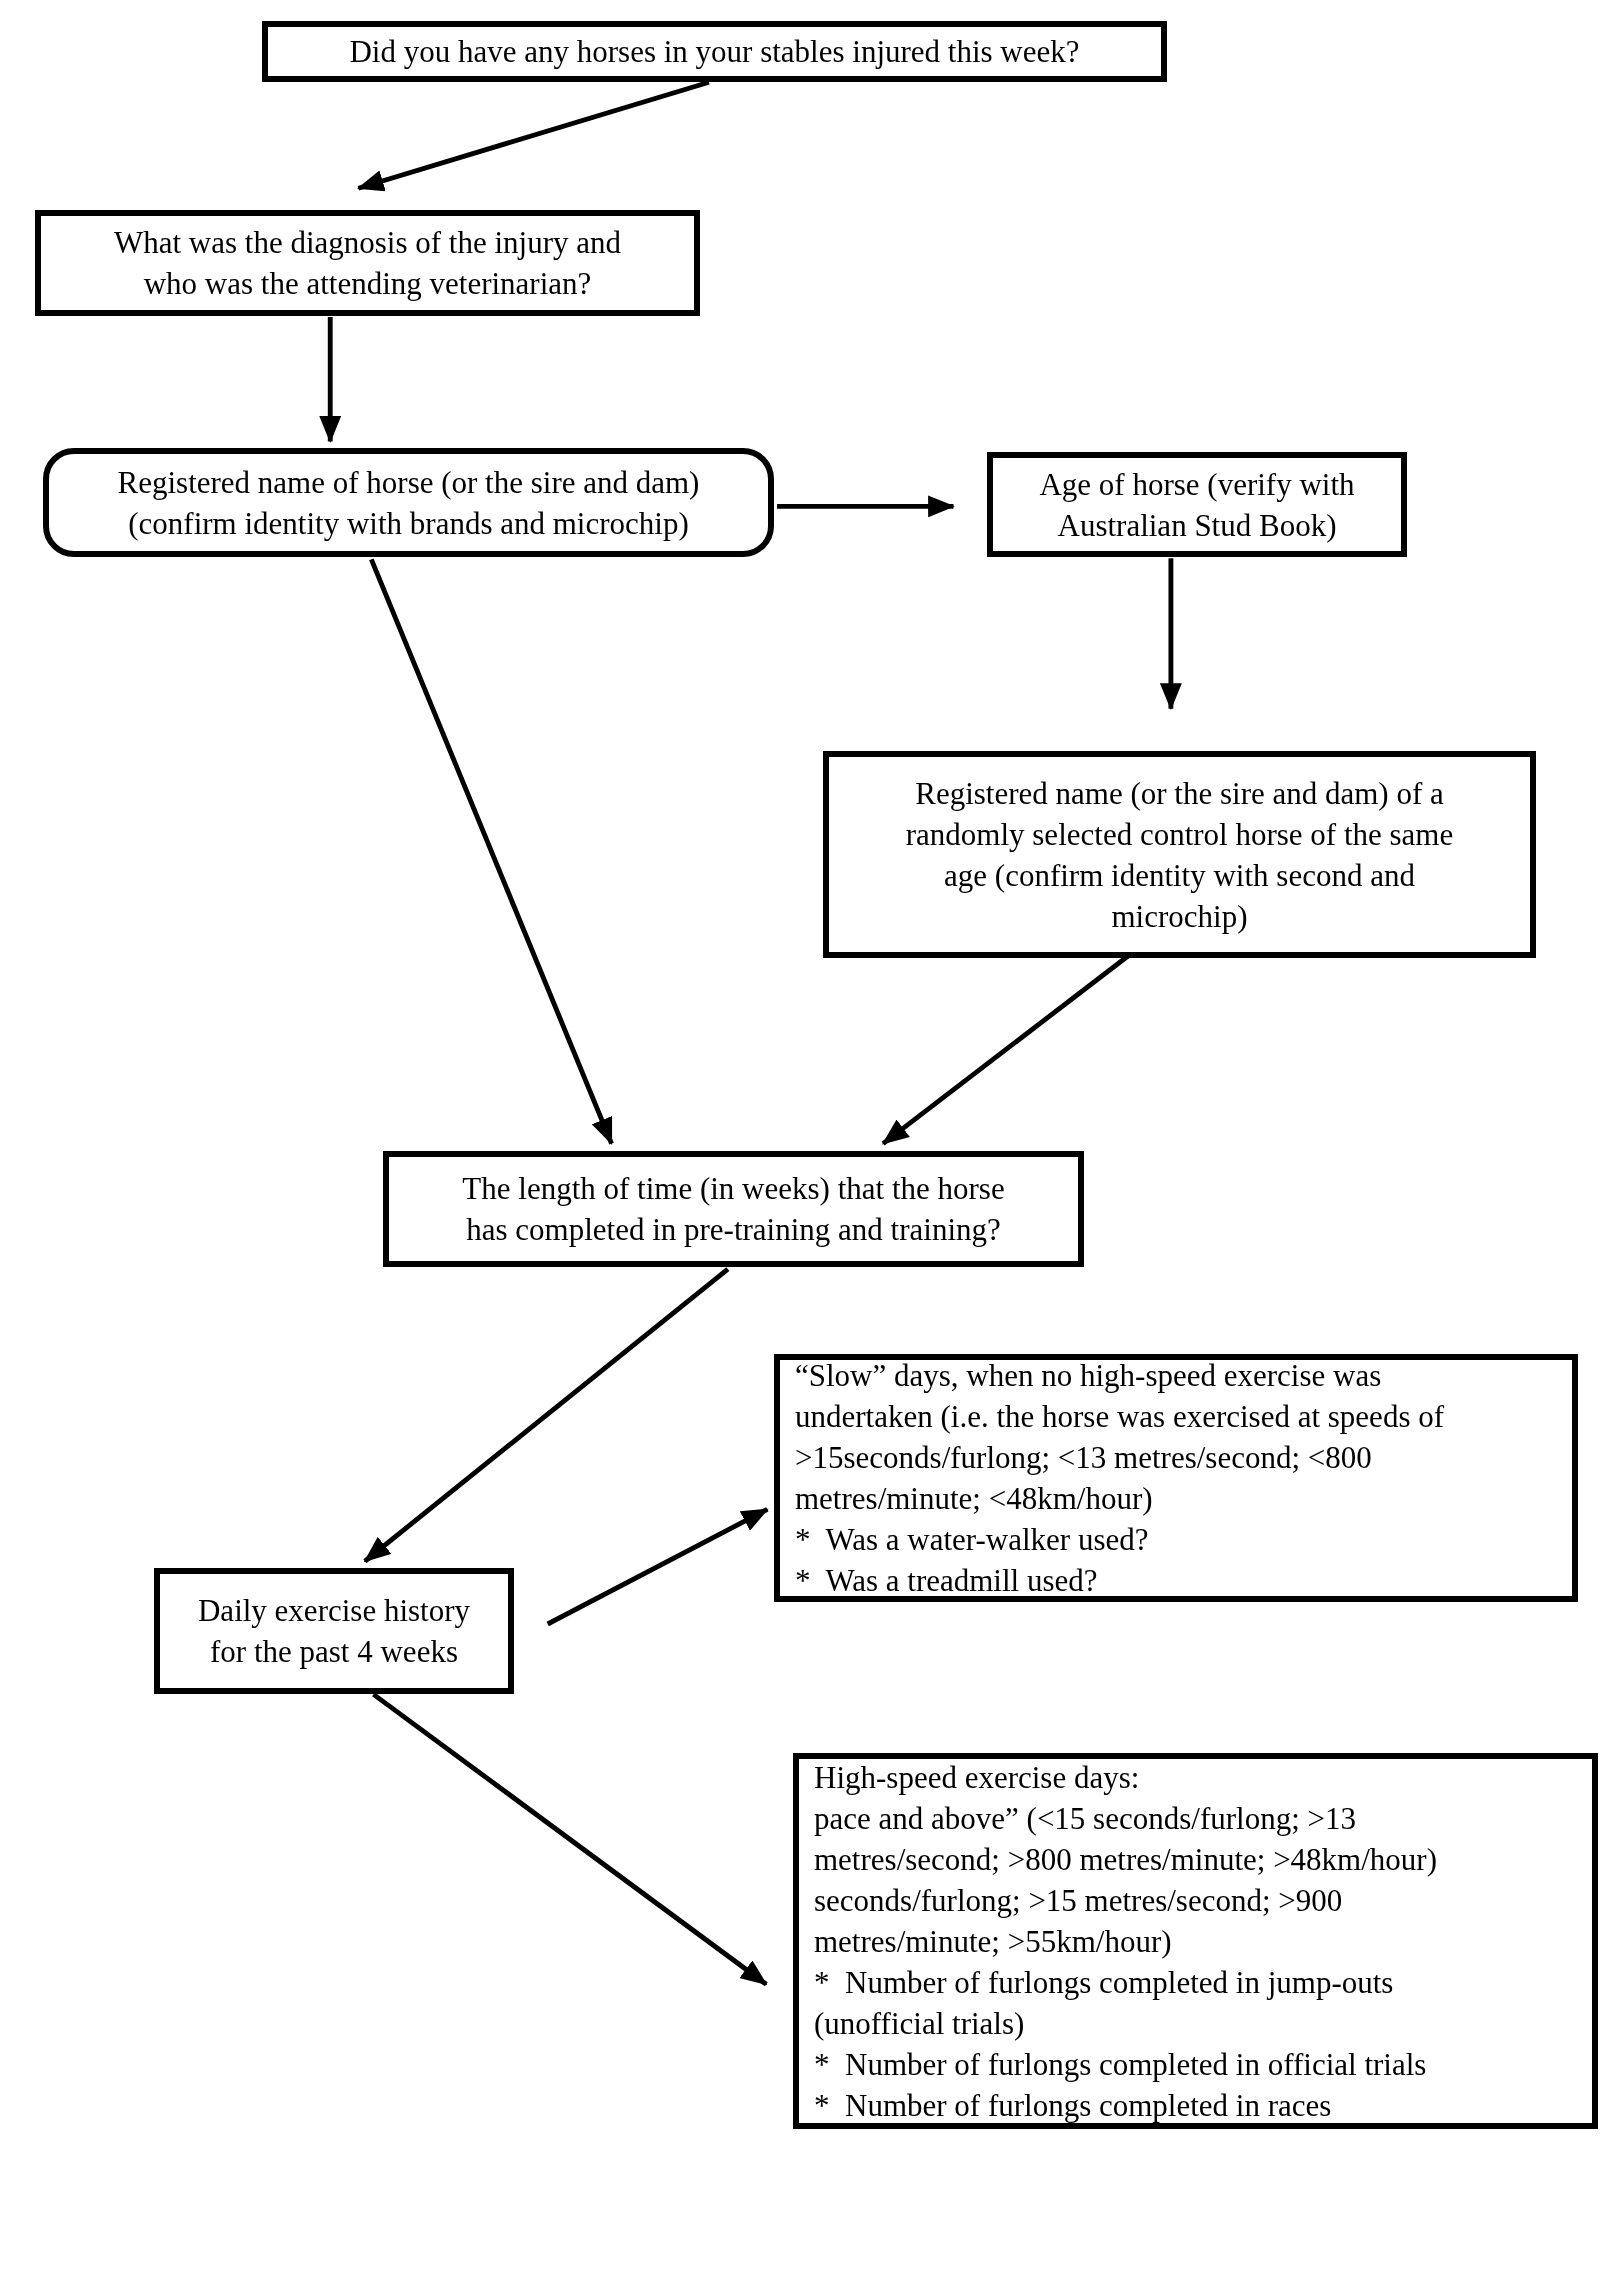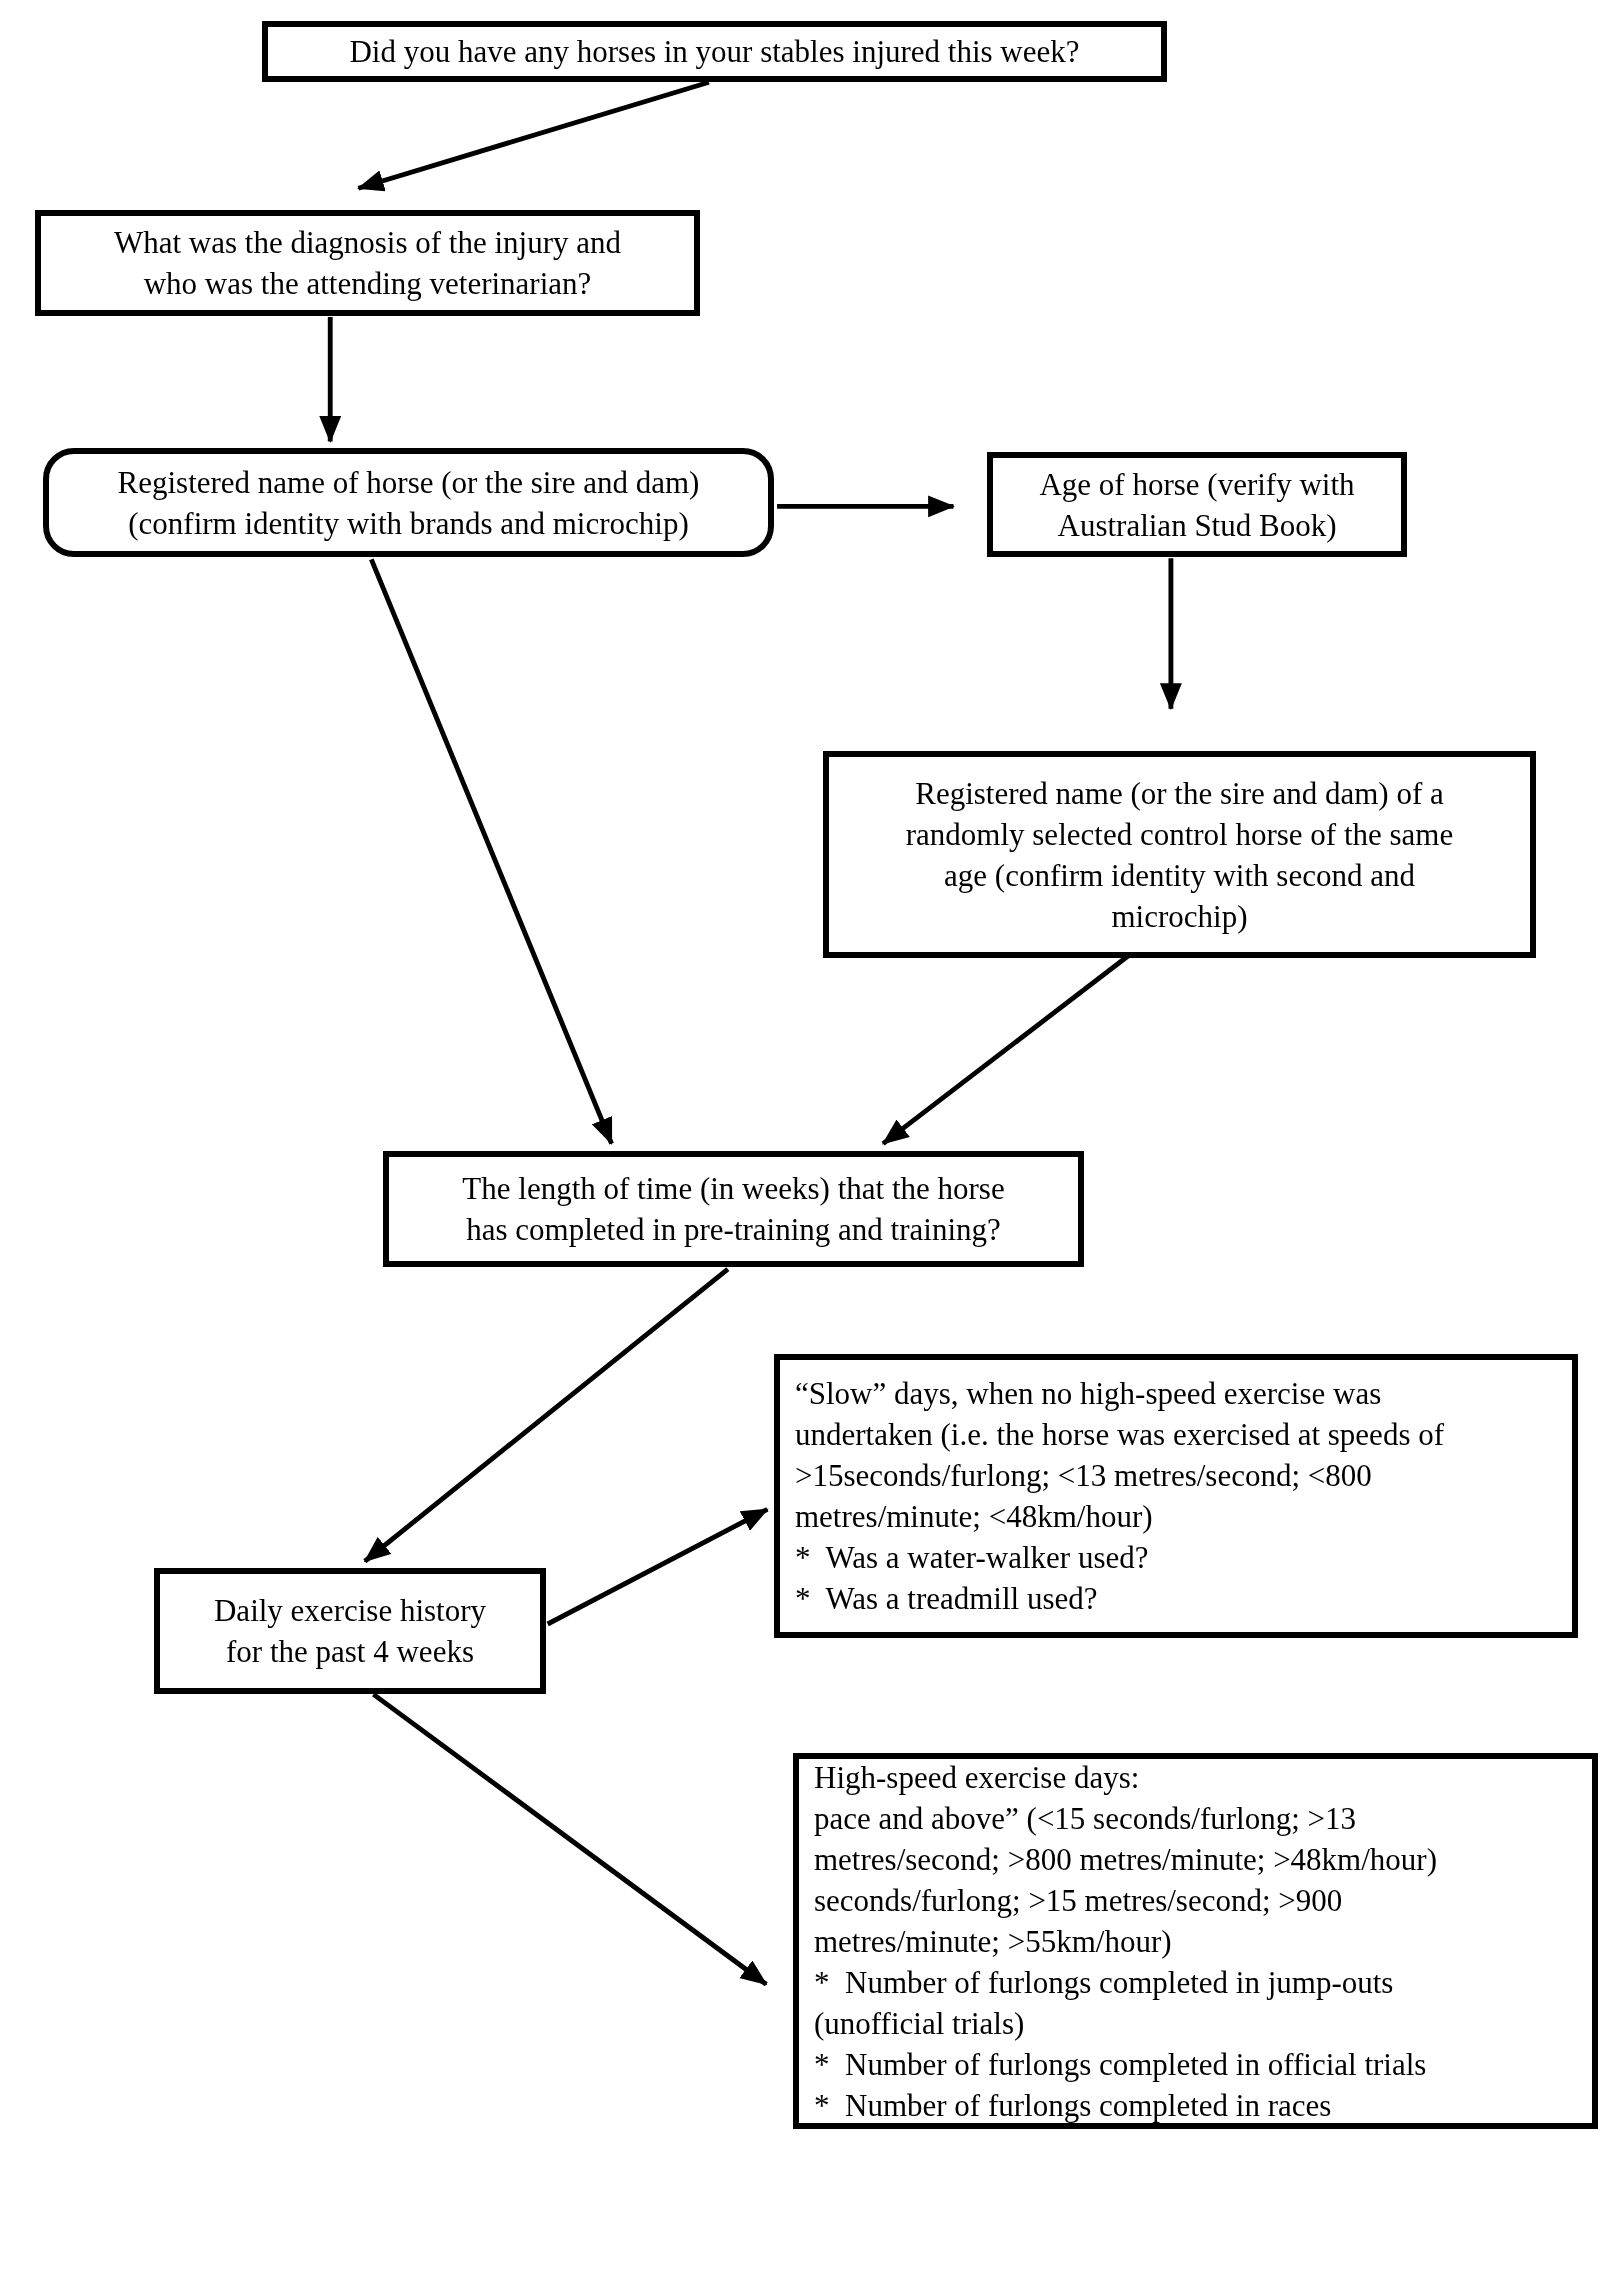--- a/index.html
+++ b/index.html
@@ -95,26 +95,26 @@
     <div class="line">randomly selected control horse of the same</div>
     <div class="line">age (confirm identity with second and</div>
     <div class="line">microchip)</div>
   </div>
 
   <div class="box center" style="left:383px; top:1151px; width:701px; height:116px;">
     <div class="line">The length of time (in weeks) that the horse</div>
     <div class="line">has completed in pre-training and training?</div>
   </div>
 
-  <div class="box center" style="left:154px; top:1568px; width:392px; height:126px;text-align:center;">
+  <div class="box center" style="left:154px; top:1568px; width:360px; height:126px;text-align:center;">
     <div class="line">Daily exercise history</div>
     <div class="line">for the past 4 weeks</div>
   </div>
 
-  <div class="box leftalign" style="left:774px; top:1354px; width:804px; height:284px;">
+  <div class="box leftalign" style="left:774px; top:1354px; width:804px; height:248px;">
     <div class="line">“Slow” days, when no high-speed exercise was</div>
     <div class="line">undertaken (i.e. the horse was exercised at speeds of</div>
     <div class="line">&gt;15seconds/furlong; &lt;13 metres/second; &lt;800</div>
     <div class="line">metres/minute; &lt;48km/hour)</div>
     <div class="line">*  Was a water-walker used?</div>
     <div class="line">*  Was a treadmill used?</div>
   </div>
 
   <div class="box leftalign" style="left:773px; top:1753px; width:805px; height:376px;margin-left:20px;">
     <div class="line">High-speed exercise days:</div>

